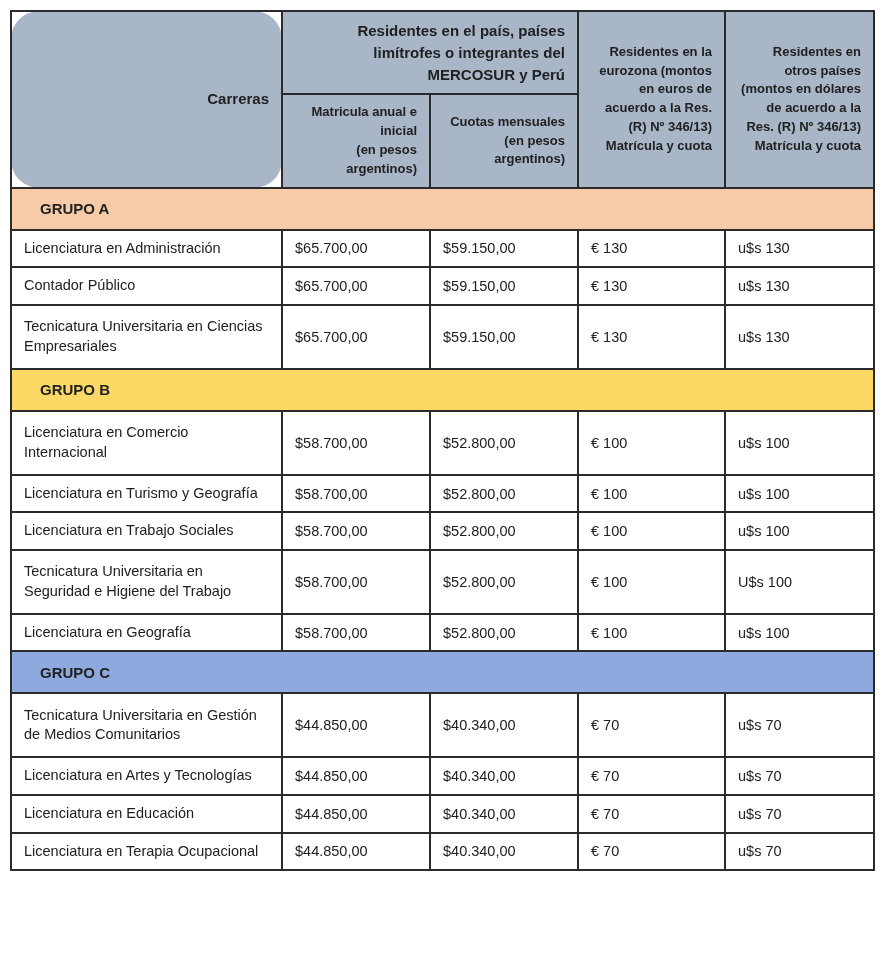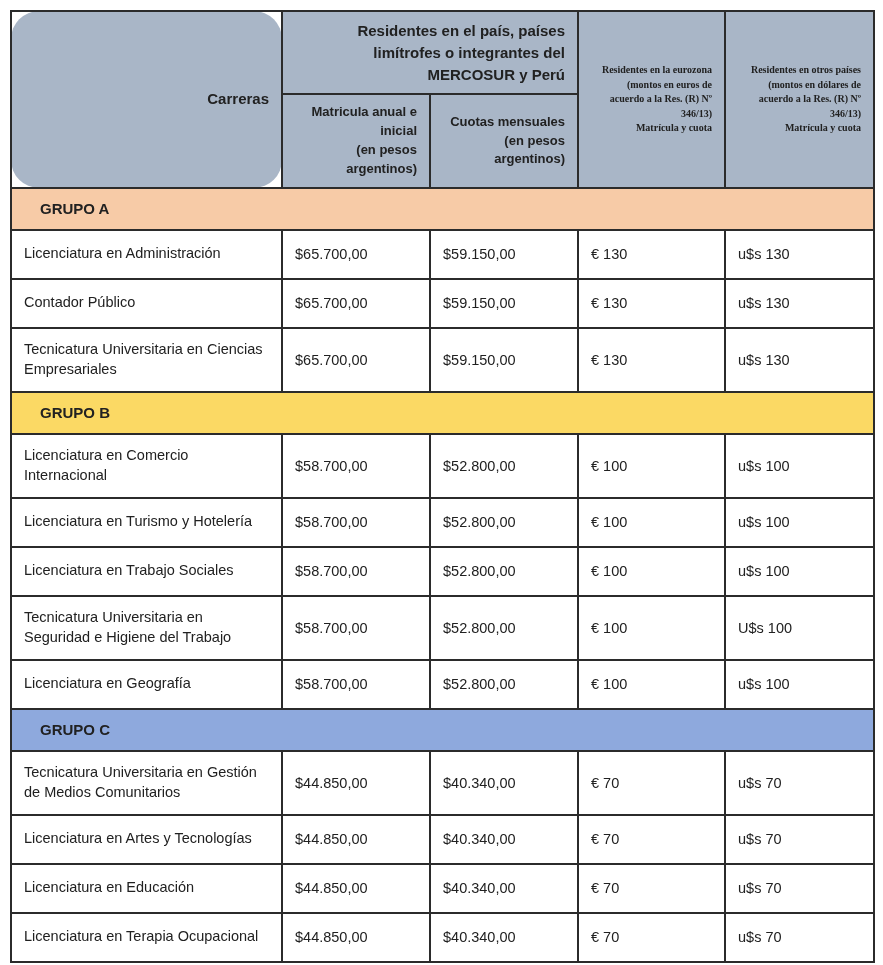--- a/index.html
+++ b/index.html
@@ -29,32 +29,32 @@
   th {
     background: #a9b6c7;
     text-align: right;
     font-weight: bold;
     white-space: pre-line;
     line-height: 1.45;
   }
   th.h-carreras       { font-size: 15px; border-radius: 28px; }
   th.h-mercosur       { font-size: 15px; vertical-align: top; padding-top: 14px; }
   th.h-sub            { font-size: 13px; }
-  th.h-tail           { font-size: 10px; font-family: Liberation Serif, serif; }
+  th.h-tail           { font-size: 13px; }
   tr.hrow1 { height: 76px; }
   tr.hrow2 { height: 90px; }
   
   tr.band { height: 42px; }
   tr.band td {
     font-weight: bold;
     font-size: 15px;
     padding-left: 28px;
   }
   
-  tr.row-s { height: 49px; }
+  tr.row-s { height: 37px; }
   tr.row-d { height: 64px; }
   td.c-name  { font-size: 14.5px; line-height: 1.35; text-align: left; background:#fff; }
   td.c-val   { font-size: 14.5px; text-align: left; background:#fff; }
 </style>
 </head>
 <body>
 
 <div class="page">
   <table class="fees">
     <colgroup>
@@ -110,21 +110,21 @@
       <td colspan="5" style="background-color: rgb(251, 217, 100);">GRUPO B</td>
     </tr>
     <tr class="row-d">
       <td class="c-name">Licenciatura en Comercio Internacional</td>
       <td class="c-val">$58.700,00</td>
       <td class="c-val">$52.800,00</td>
       <td class="c-val">€ 100</td>
       <td class="c-val">u$s 100</td>
     </tr>
     <tr class="row-s">
-      <td class="c-name">Licenciatura en Turismo y Hotelería</td>
+      <td class="c-name">Licenciatura en Turismo y Geografía</td>
       <td class="c-val">$58.700,00</td>
       <td class="c-val">$52.800,00</td>
       <td class="c-val">€ 100</td>
       <td class="c-val">u$s 100</td>
     </tr>
     <tr class="row-s">
       <td class="c-name">Licenciatura en Trabajo Sociales</td>
       <td class="c-val">$58.700,00</td>
       <td class="c-val">$52.800,00</td>
       <td class="c-val">€ 100</td>

